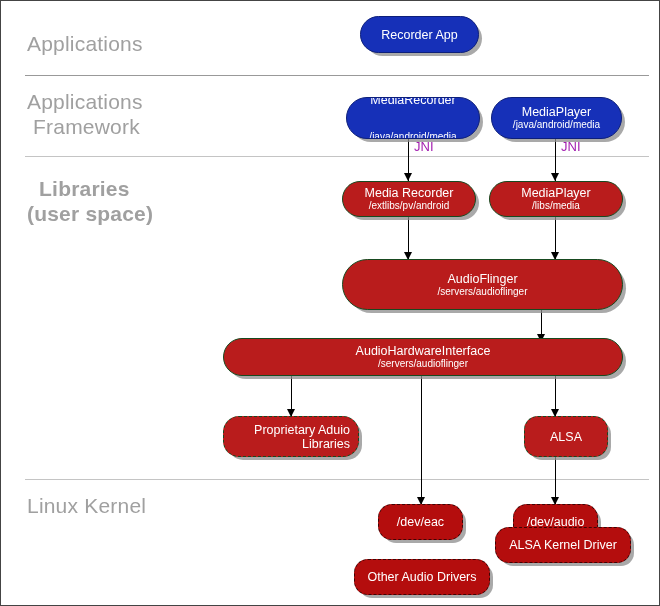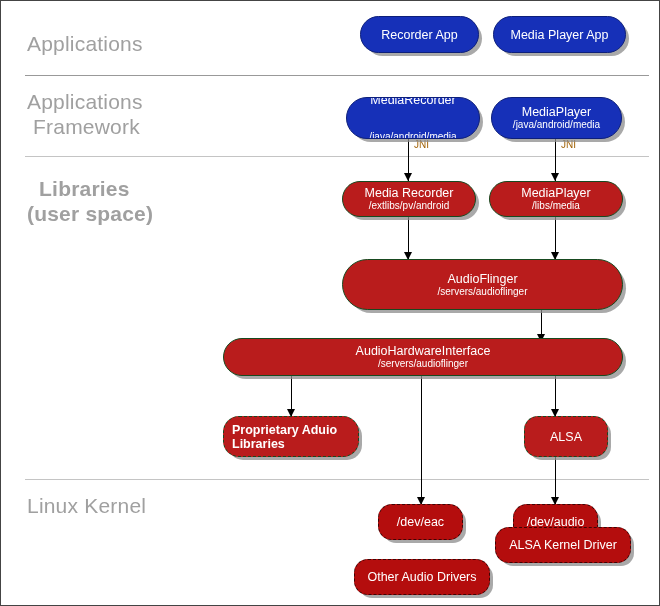--- a/index.html
+++ b/index.html
@@ -39,58 +39,58 @@
   
   .node {
     position: absolute;
     box-sizing: border-box;
     border-radius: 999px;
     display: flex;
     flex-direction: column;
     align-items: center;
     justify-content: center;
     color: #ffffff;
-    text-align: left;
+    text-align: right;
     box-shadow: 4px 4px 0 -1px rgba(140,140,140,0.75);
     overflow: hidden;
   }
   .node .t1 {
     font-size: 12.5px;
     line-height: 14px;
     white-space: nowrap;
   }
   .node .t2 {
     font-size: 10px;
     line-height: 12px;
     white-space: nowrap;
   }
   .node.blue  { background: #1630b8; border: 1px solid #0d1f7a; }
   .node.green { background: #b91c1c; border: 1px solid #17491f; }
   .node.red   { background: #b40d0d; border: 1px solid #3d0505; }
   .node.dashed { border-style: dashed; border-width: 1.6px; }
-  .node.wrap .t1 { white-space: normal; font-weight: bold; }
+  .node.wrap .t1 { white-space: normal; }
 
   
   .vline {
     position: absolute;
     width: 1.4px;
     background: #000000;
   }
   .arrow {
     position: absolute;
     width: 0;
     height: 0;
     border-left: 4.5px solid transparent;
     border-right: 4.5px solid transparent;
     border-top: 8px solid #000000;
   }
   .jni {
     position: absolute;
-    font-size: 10px;
-    color: #a16207;
+    font-size: 13px;
+    color: #a21caf;
     white-space: nowrap;
   }
 </style>
 </head>
 <body>
 
 <div id="diagram">
 
   <div class="layer-label" style="left:26px; top:30px;">Applications</div>
 
@@ -132,23 +132,20 @@
   <div class="vline" style="left:554px; top:374px; height:42px;"></div>
   <div class="arrow" style="left:550px; top:408px;"></div>
 
   <div class="vline" style="left:554px; top:456px; height:48px;"></div>
   <div class="arrow" style="left:550px; top:496px;"></div>
 
   <div class="node blue" style="left:359px; top:15px; width:119px; height:37px;">
     <div class="t1">Recorder App</div>
   </div>
 
-  <div class="node blue" style="left:492px; top:15px; width:133px; height:37px;">
-    <div class="t1">Media Player App</div>
-  </div>
 
   <div class="node blue" style="left:345px; top:96px; width:134px; height:42px;gap:24px;">
     <div class="t1">MediaRecorder</div>
     <div class="t2">/java/android/media</div>
   </div>
 
   <div class="node blue" style="left:490px; top:96px; width:131px; height:42px;">
     <div class="t1">MediaPlayer</div>
     <div class="t2">/java/android/media</div>
   </div>

